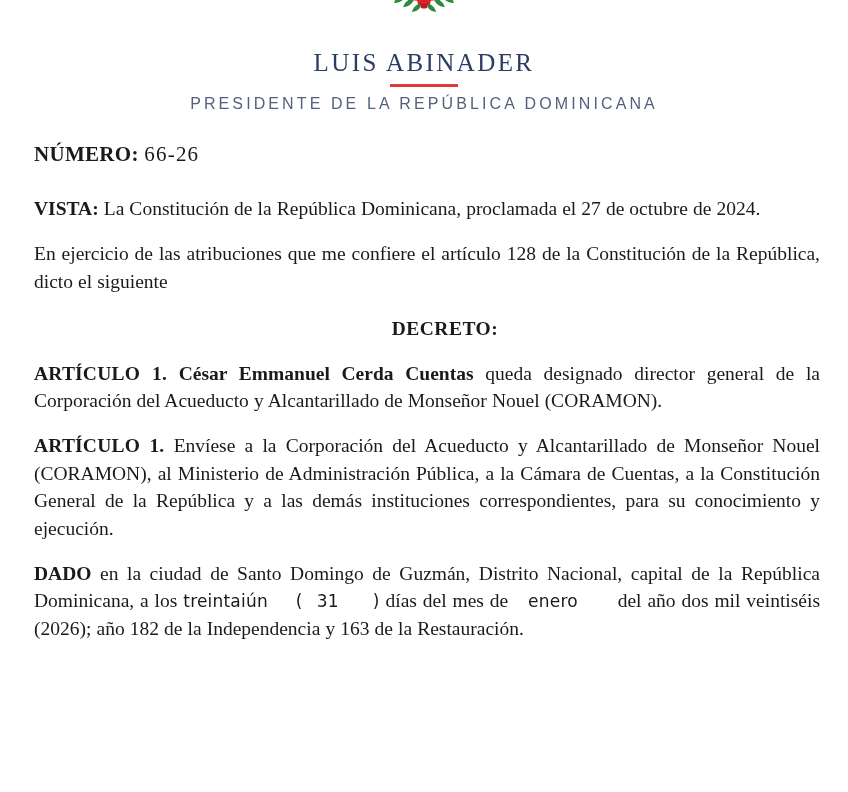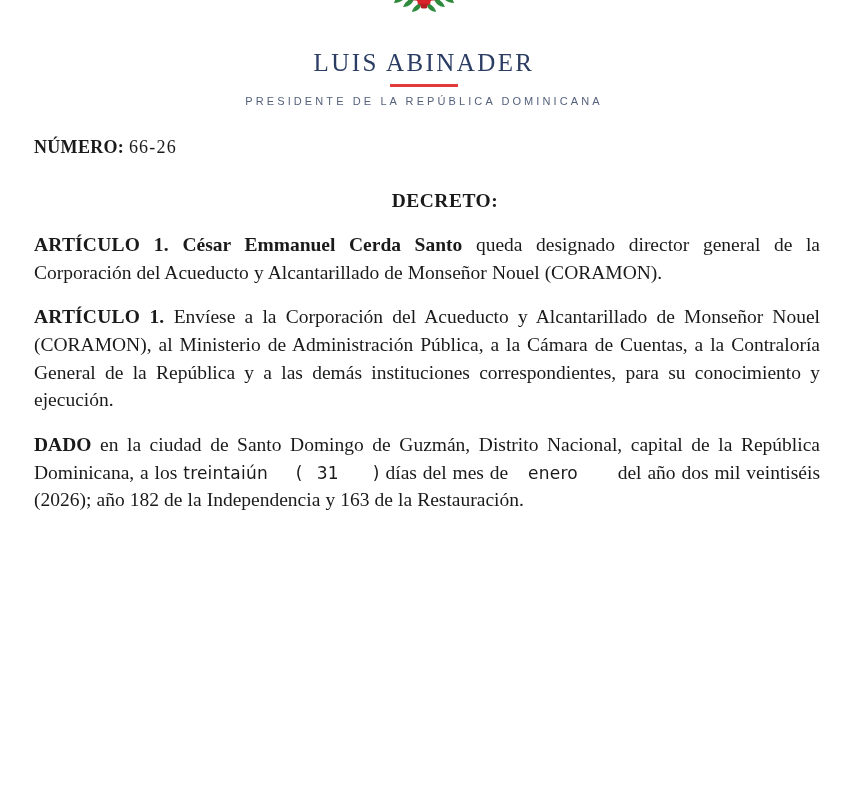--- a/index.html
+++ b/index.html
@@ -62,35 +62,35 @@
     width: 68px;
     height: 3px;
     background: #e03a3a;
     margin: 9px auto 0 auto;
     border: none;
   }
 
   .president-subtitle {
     margin-top: 9px;
     font-family: "Liberation Sans", "DejaVu Sans", sans-serif;
-    font-size: 11px;
+    font-size: 16px;
     font-weight: 400;
     letter-spacing: 3.1px;
     color: #54617d;
     line-height: 1;
   }
 
   
   .doc-body {
     padding: 0 28px 0 34px;
     margin-top: 30px;
   }
 
   .decree-number {
-    font-size: 18px;
+    font-size: 21px;
     font-weight: 700;
     letter-spacing: 0.3px;
     margin: 0 0 28px 0;
     line-height: 1.2;
   }
   .decree-number .num-value {
     font-weight: 500;
     letter-spacing: 1.2px;
   }
 
@@ -112,21 +112,21 @@
   }
   .person-name {
     font-weight: 700;
   }
 
   .decreto-heading {
     text-align: center;
     font-size: 19.5px;
     font-weight: 700;
     letter-spacing: 0.5px;
-    margin: 30px 0 19px 0;
+    margin: 22px 0 19px 0;
     padding-left: 36px;
     line-height: 1.2;
   }
 
   
   .field-fill {
     font-family: "DejaVu Sans", "Liberation Sans", sans-serif;
     font-size: 17px;
     letter-spacing: 0.2px;
   }
@@ -186,33 +186,37 @@
     <div class="president-subtitle">PRESIDENTE DE LA REPÚBLICA DOMINICANA</div>
   </div>
 
   <div class="doc-body">
 
     <div class="decree-number">
       <span>NÚMERO:</span>
       <span class="num-value">66-26</span>
     </div>
 
-
-
-
+    <p class="para">
+      <span class="lead">VISTA:</span><span> La Constitución de la República Dominicana, proclamada el 27 de octubre de 2024.</span>
+    </p>
+
+
+
+    <p class="para">En ejercicio de las atribuciones que me confiere el artículo 128 de la Constitución de la República, dicto el siguiente</p>
 
     <div class="decreto-heading">DECRETO:</div>
 
     <p class="para">
-      <span class="article-label">ARTÍCULO 1.</span><span class="person-name"> César Emmanuel Cerda Santo</span><span> queda designado director general de la Corporación del Acueducto y Alcantarillado de Monseñor Nouel (CORAMON).</span>
+      <span class="article-label">ARTÍCULO 1.</span><span class="person-name"> César Emmanuel Cerda Cuentas</span><span> queda designado director general de la Corporación del Acueducto y Alcantarillado de Monseñor Nouel (CORAMON).</span>
     </p>
 
 
     <p class="para">
-      <span class="article-label">ARTÍCULO 1.</span><span> Envíese a la Corporación del Acueducto y Alcantarillado de Monseñor Nouel (CORAMON), al Ministerio de Administración Pública, a la Cámara de Cuentas, a la Contraloría General de la República y a las demás instituciones correspondientes, para su conocimiento y ejecución.</span>
+      <span class="article-label">ARTÍCULO 1.</span><span> Envíese a la Corporación del Acueducto y Alcantarillado de Monseñor Nouel (CORAMON), al Ministerio de Administración Pública, a la Cámara de Cuentas, a la Constitución General de la República y a las demás instituciones correspondientes, para su conocimiento y ejecución.</span>
     </p>
 
     <p class="para para-dado">
       <span class="lead">DADO</span><span> en la ciudad de Santo Domingo de Guzmán, Distrito Nacional, capital de la República Dominicana, a los </span><span class="field-fill sp-r">treintaiún</span><span class="field-fill sp-l">(</span><span class="field-fill sp-l sp-w">31</span><span class="field-fill">)</span><span> días del mes de </span><span class="field-fill sp-l sp-w">enero</span><span> del año dos mil veintiséis (2026); año 182 de la Independencia y 163 de la Restauración.</span>
     </p>
 
   </div>
 </div>
 
 </body></html>

